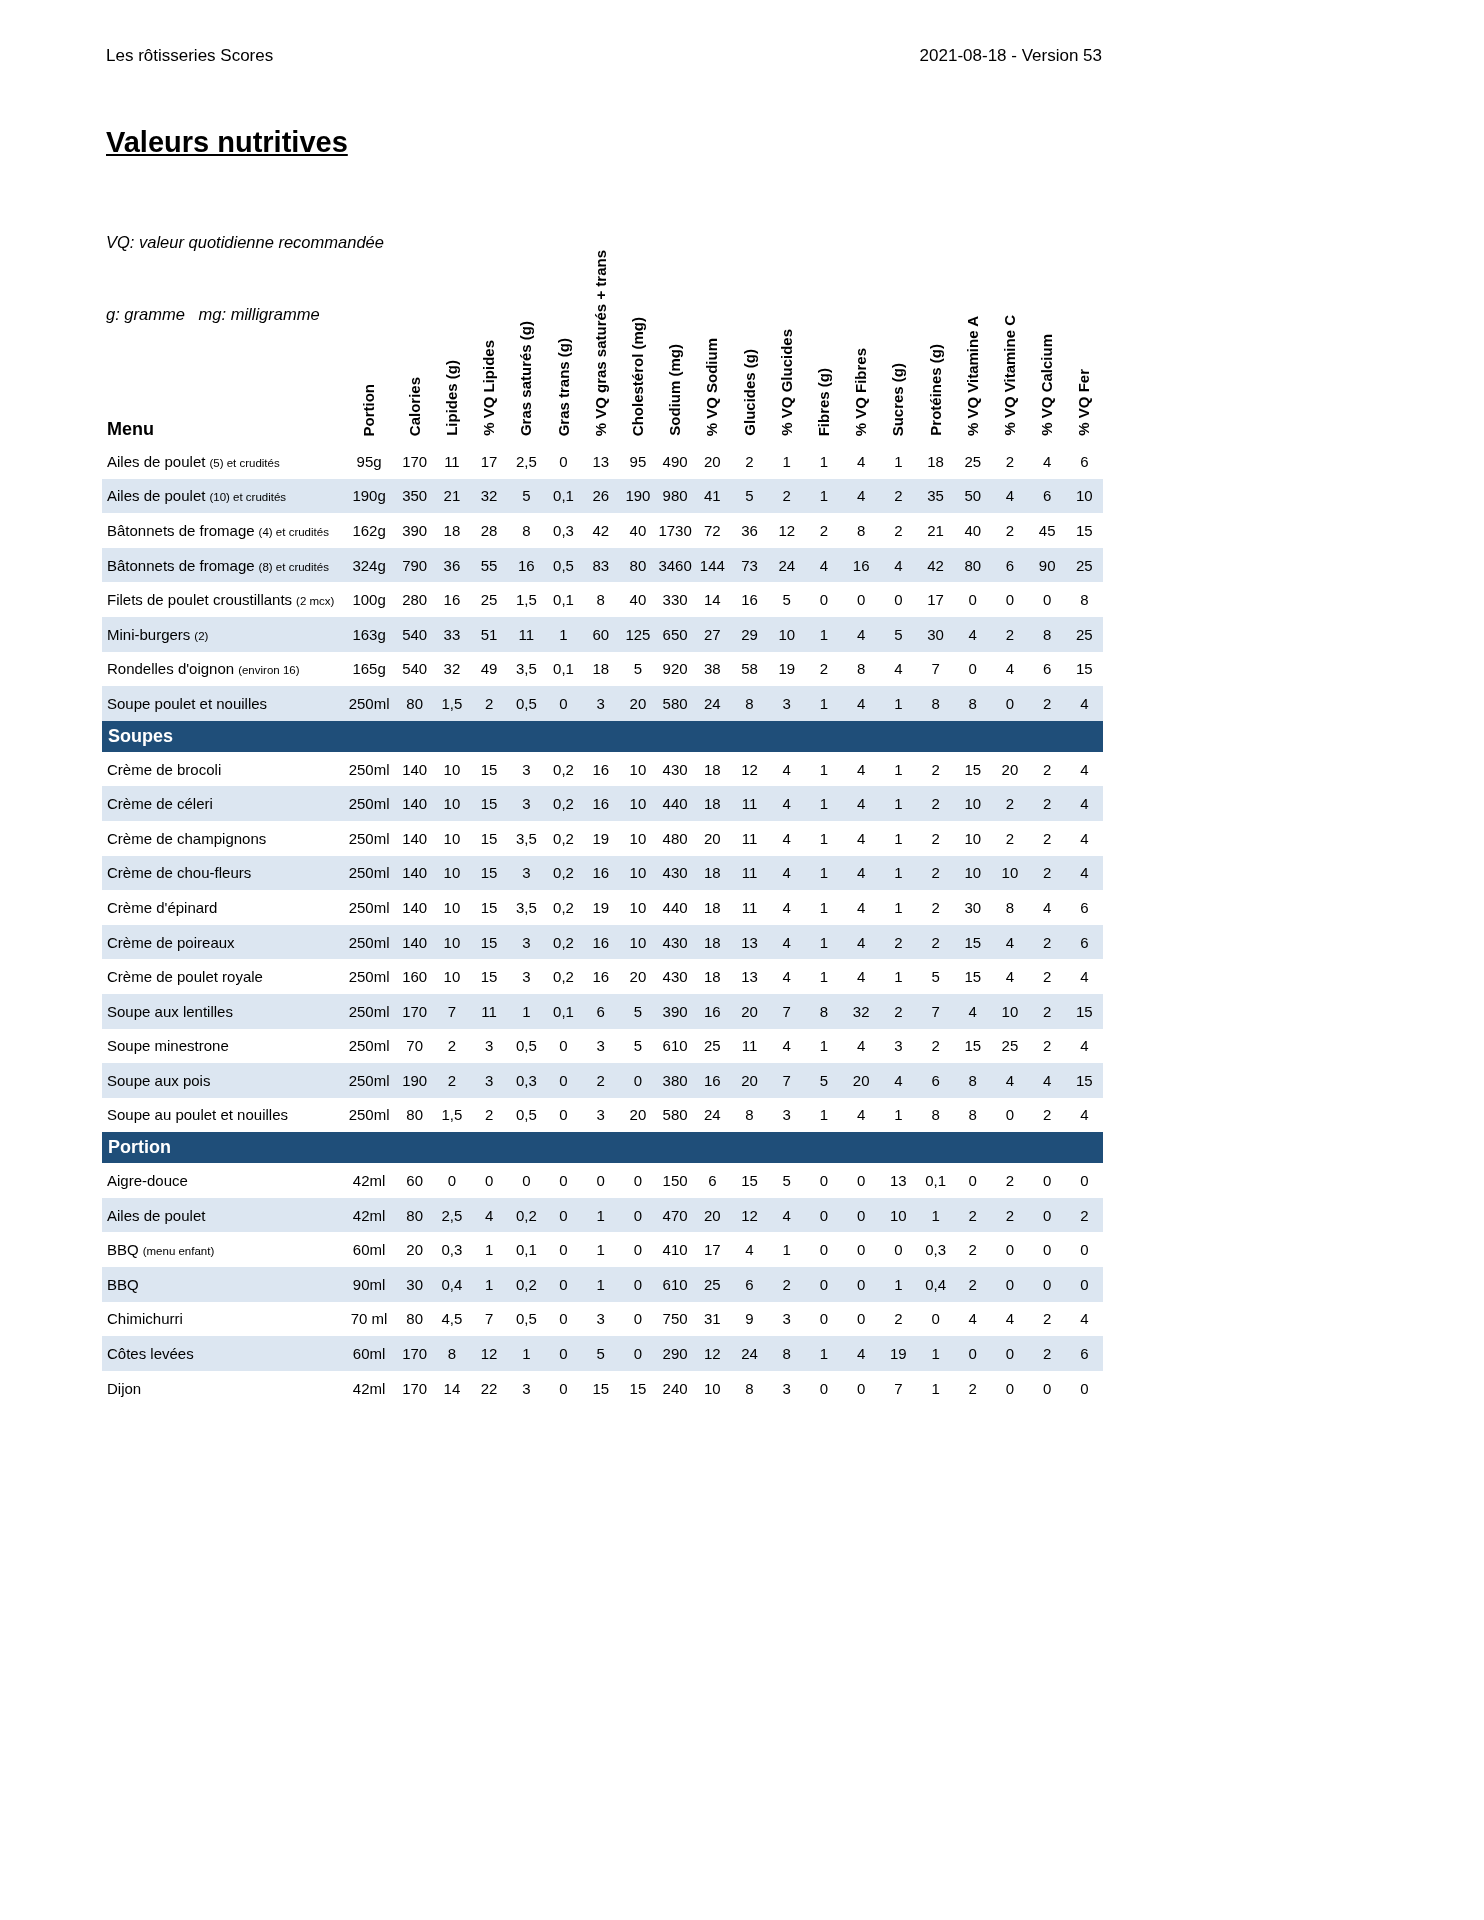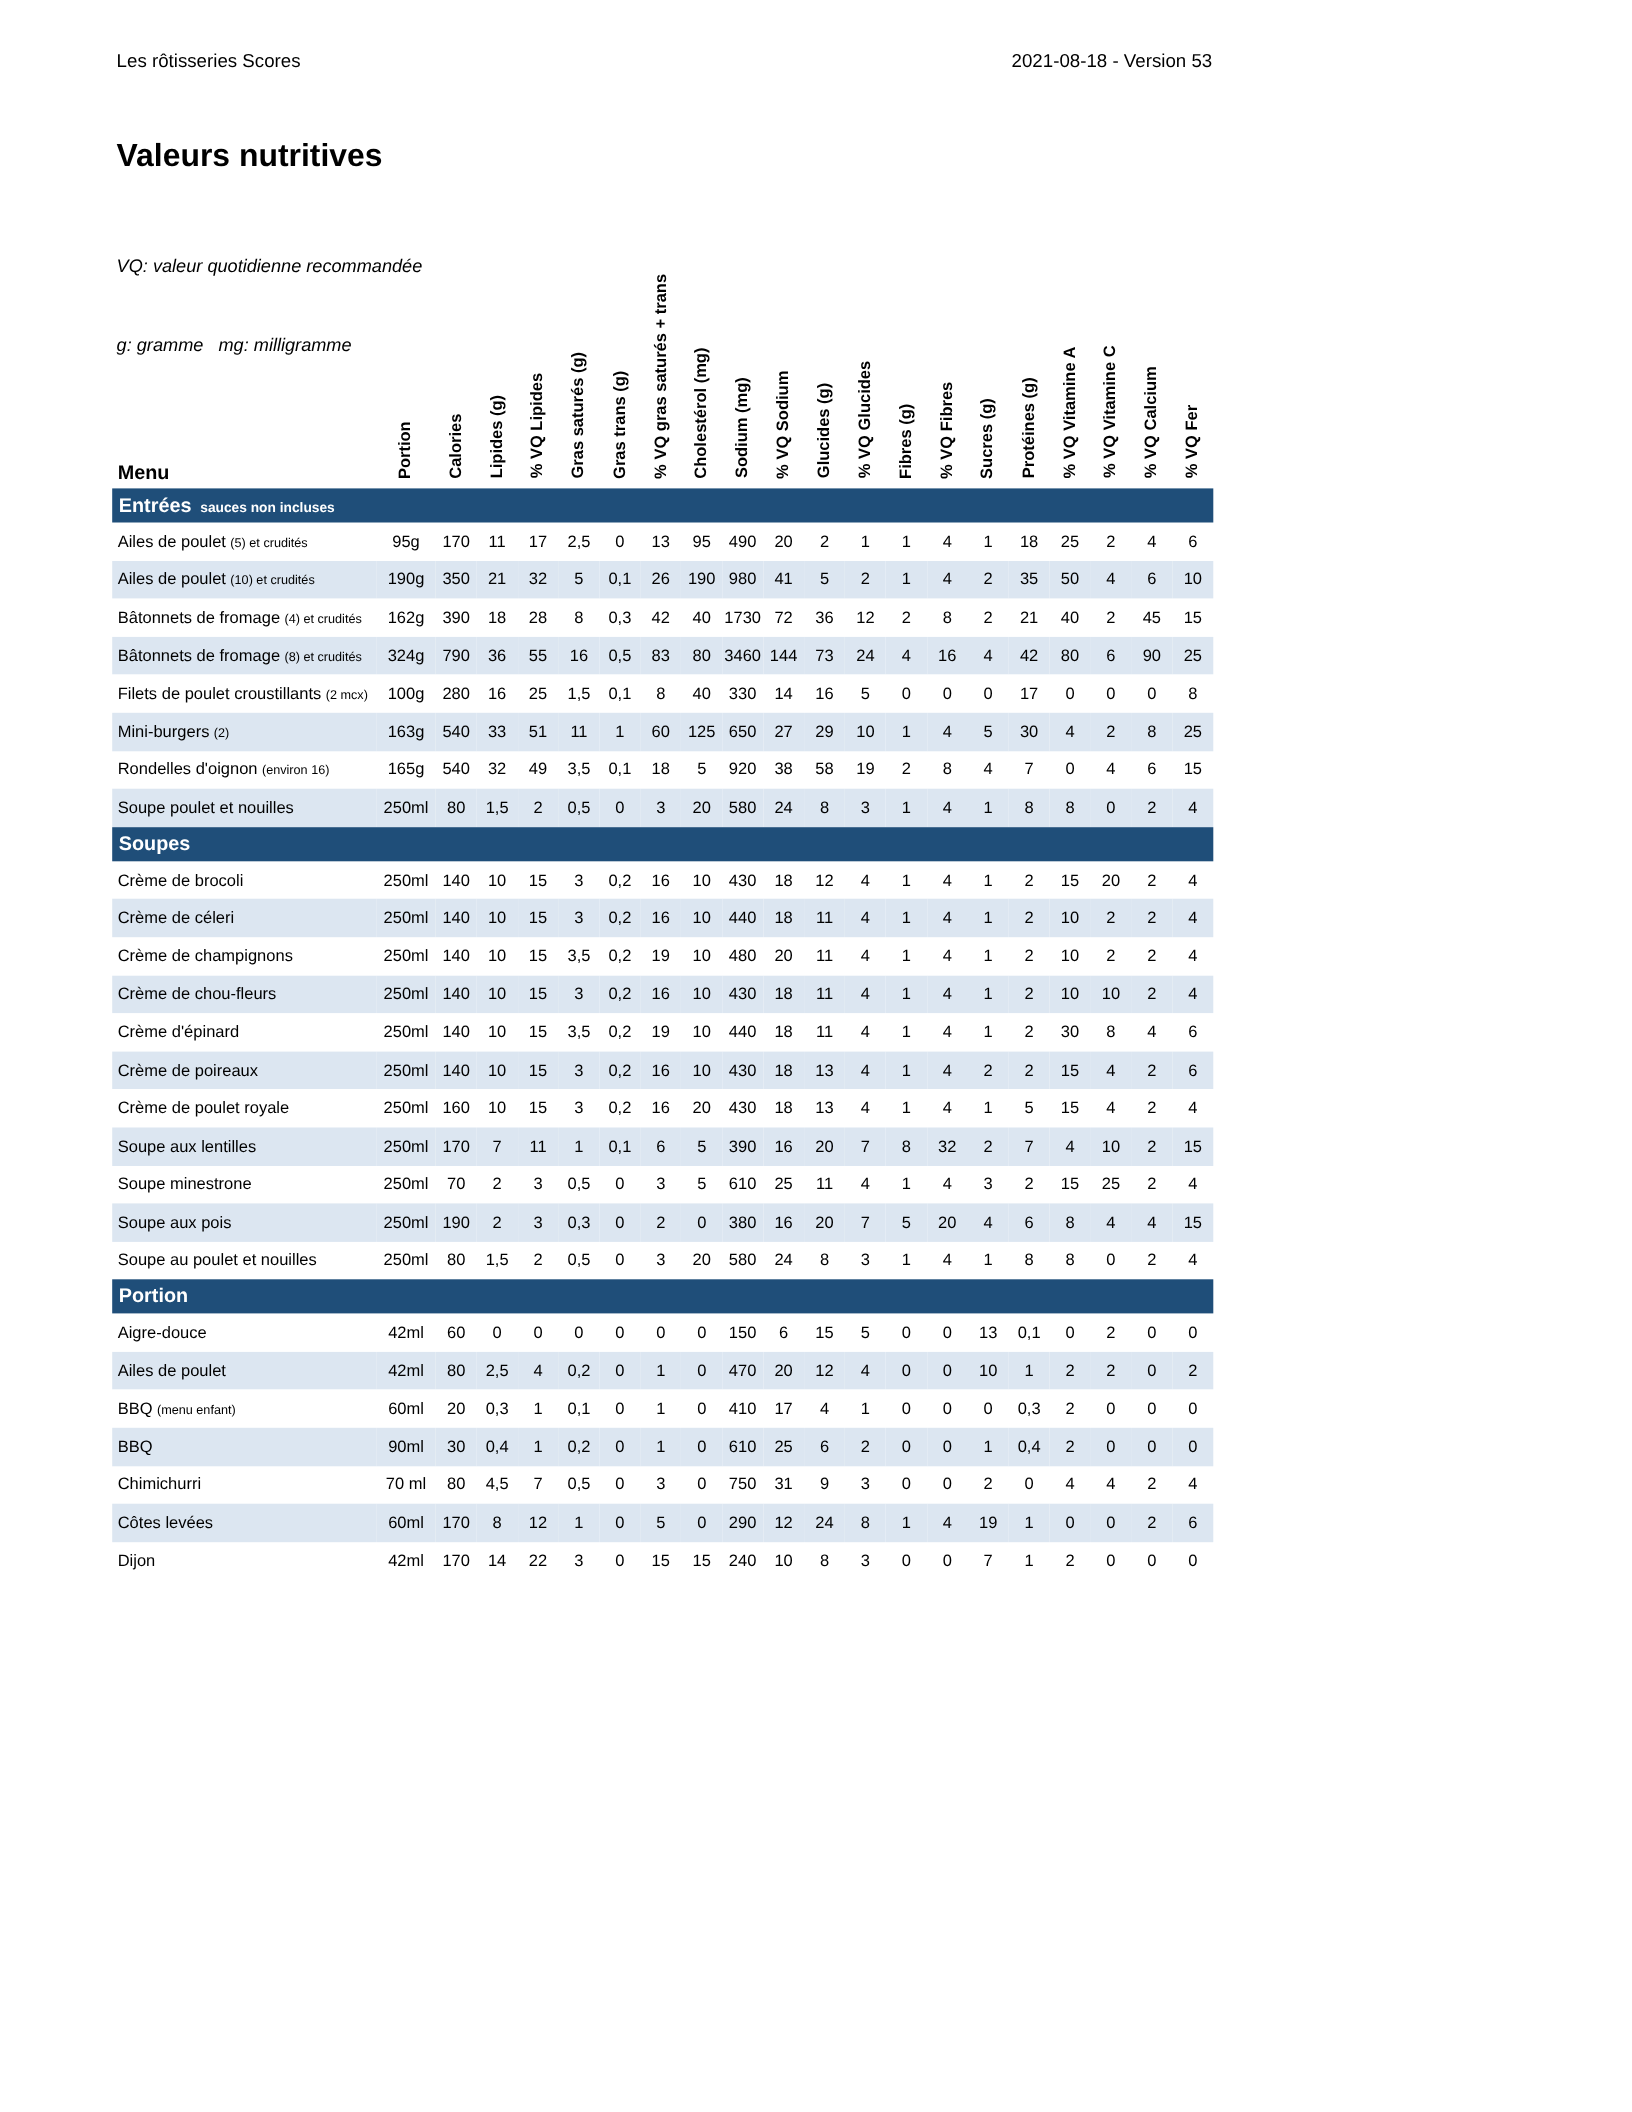--- a/index.html
+++ b/index.html
@@ -12,21 +12,21 @@
   }
   .page { position: relative; width: 1484px; height: 1876px; background: #fff; overflow: hidden; }
 
   .doc-header {
     position: absolute; left: 106px; top: 46px; width: 996px;
     display: flex; justify-content: space-between;
     font-size: 17px;
   }
   .doc-title {
     position: absolute; left: 106px; top: 126px; margin: 0;
-    font-size: 29px; font-weight: bold;
+    font-size: 29px; font-weight: bold; text-decoration: underline;
   }
   .legend {
     position: absolute; left: 106px; top: 182px;
     font-size: 16.5px; font-style: italic; line-height: 24px;
     white-space: pre-wrap;
   }
 
   .table-wrap { position: absolute; left: 102px; top: 240px; }
   table { border-collapse: collapse; table-layout: fixed; width: 1001px; }
   col.c-menu { width: 240px; }
@@ -132,23 +132,20 @@
             <th class="colhead"><div class="rot">% VQ Fibres</div></th>
             <th class="colhead"><div class="rot">Sucres (g)</div></th>
             <th class="colhead"><div class="rot">Protéines (g)</div></th>
             <th class="colhead"><div class="rot">% VQ Vitamine A</div></th>
             <th class="colhead"><div class="rot">% VQ Vitamine C</div></th>
             <th class="colhead"><div class="rot">% VQ Calcium</div></th>
             <th class="colhead"><div class="rot">% VQ Fer</div></th>
           </tr>
       </thead>
     <tbody>
-          <tr class="section-row">
-            <td class="section-cell" colspan="21"><span class="section-title">Entrées</span><span class="section-note">sauces non incluses</span></td>
-          </tr>
           <tr class="data-row">
             <td class="name-cell"><span class="item-name">Ailes de poulet</span><span class="item-note">(5) et crudités</span></td>
             <td class="val-cell">95g</td>
             <td class="val-cell">170</td>
             <td class="val-cell">11</td>
             <td class="val-cell">17</td>
             <td class="val-cell">2,5</td>
             <td class="val-cell">0</td>
             <td class="val-cell">13</td>
             <td class="val-cell">95</td>

